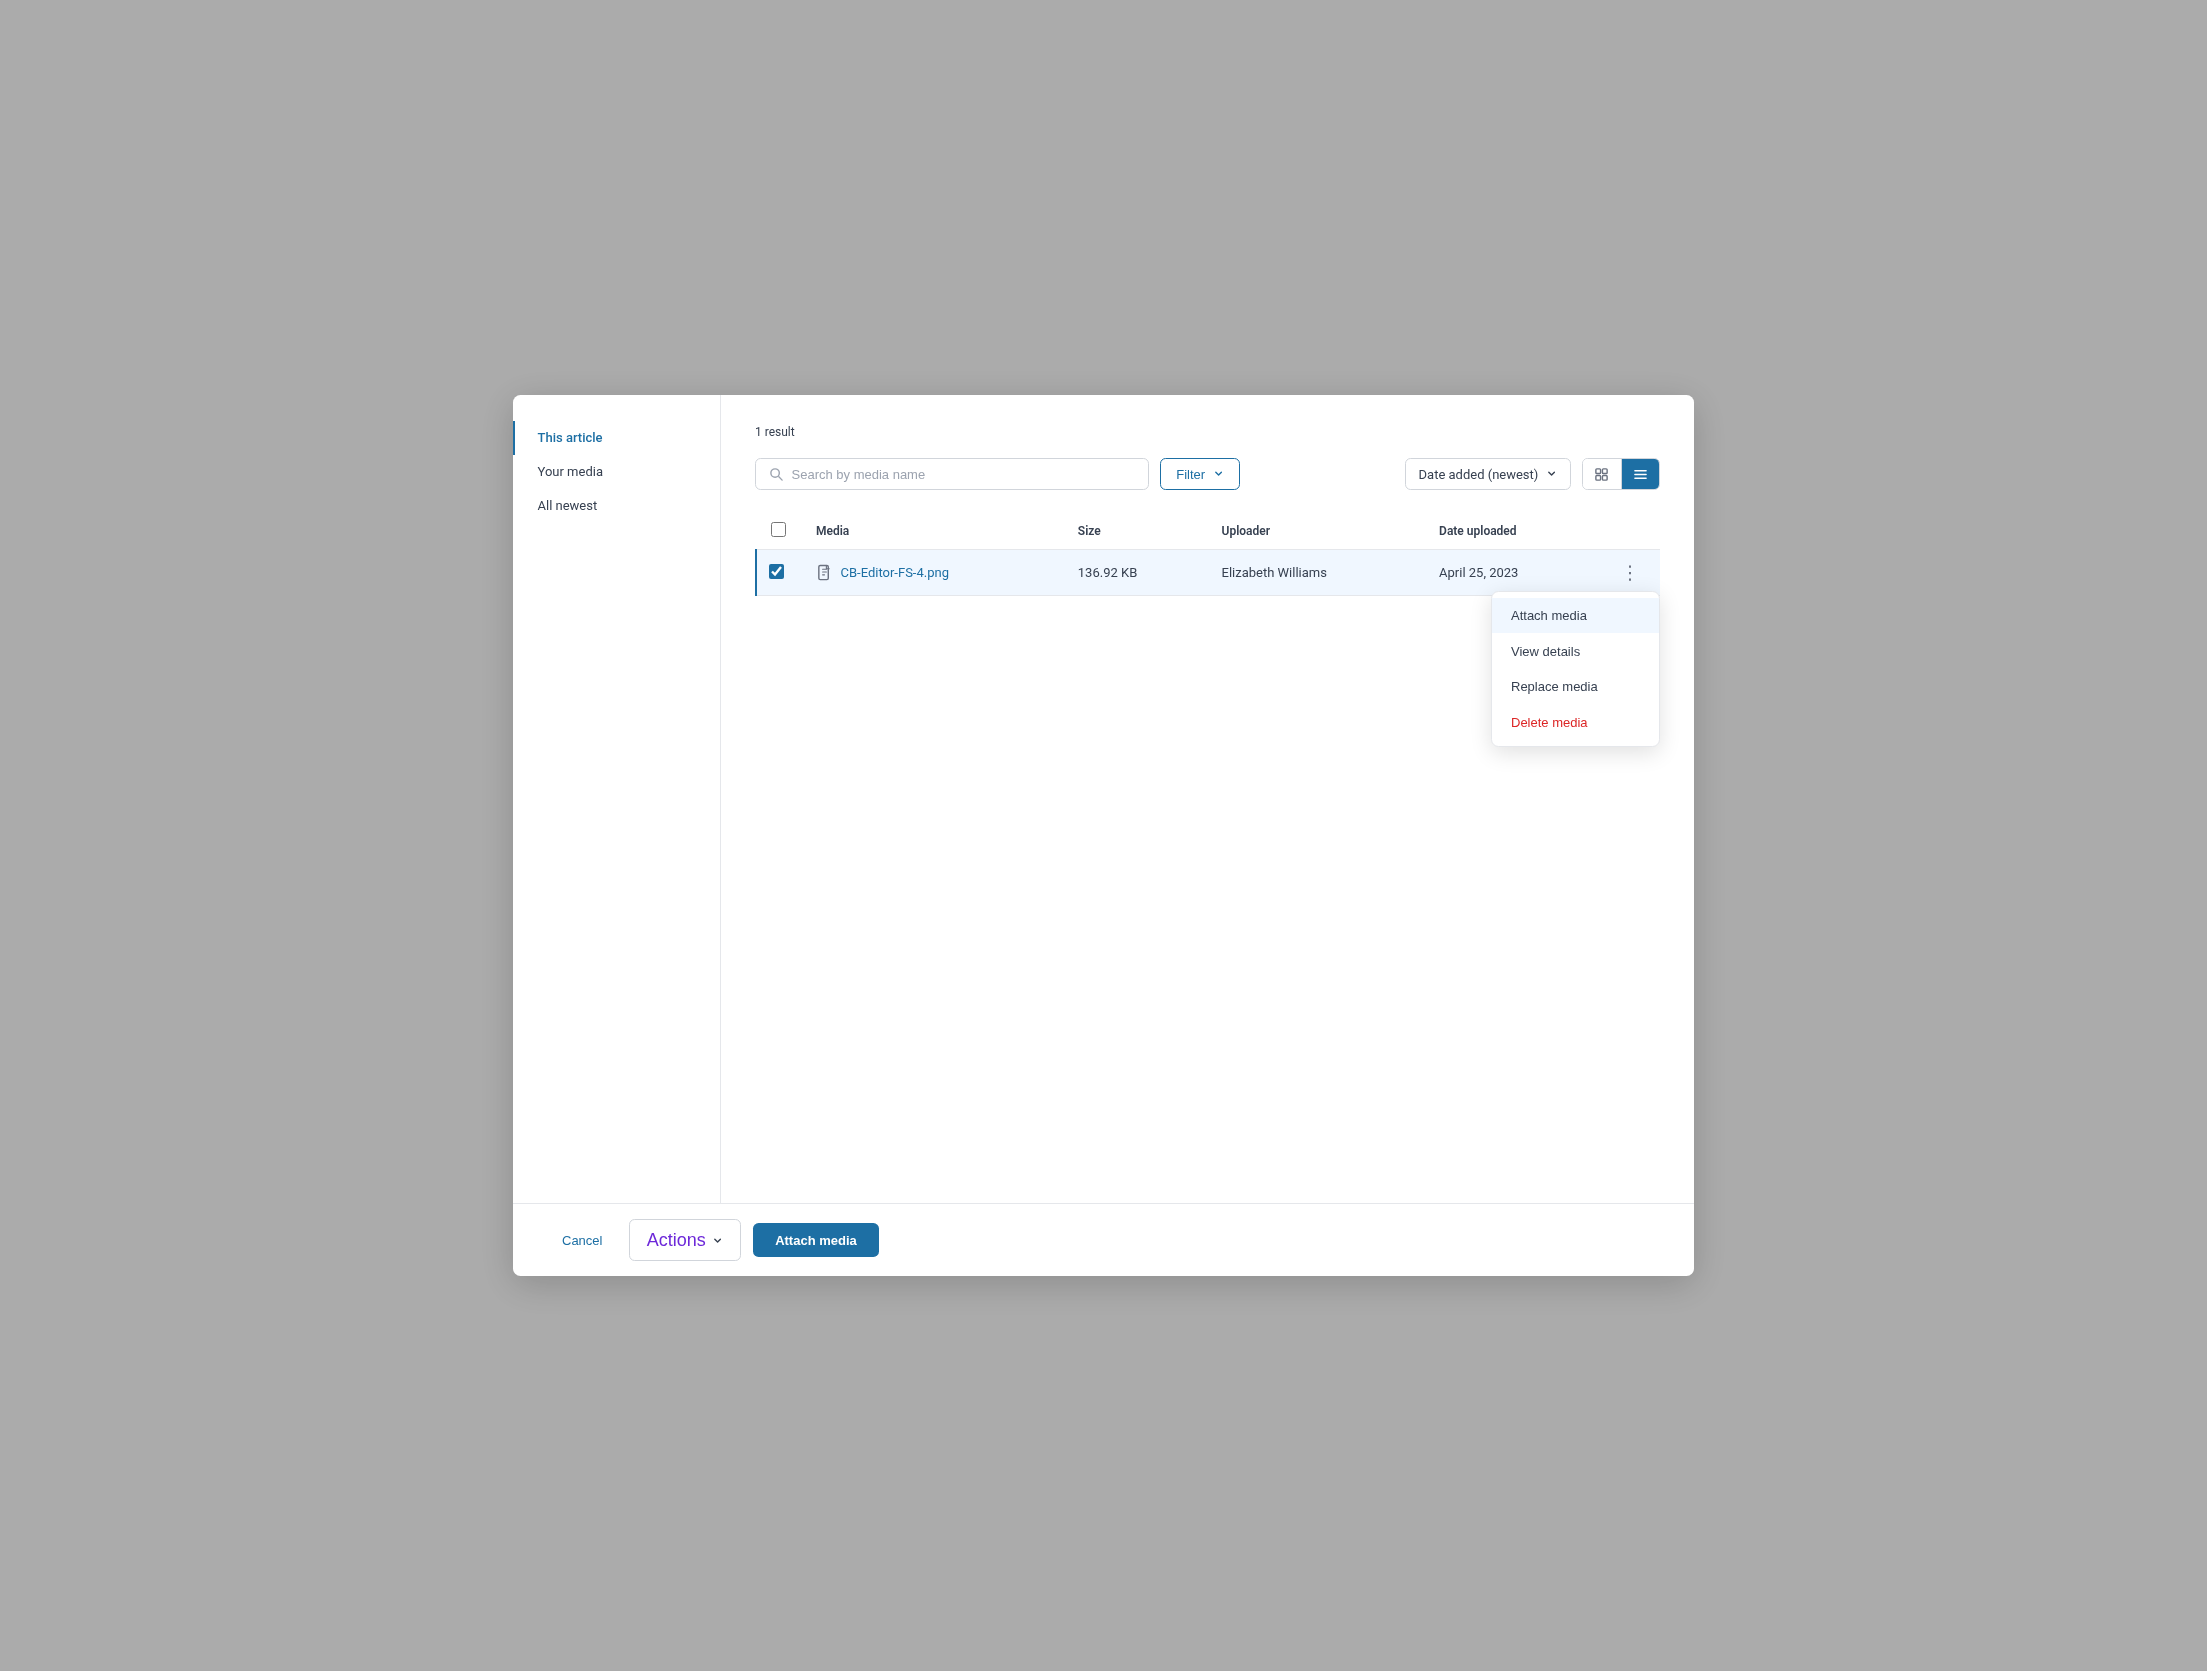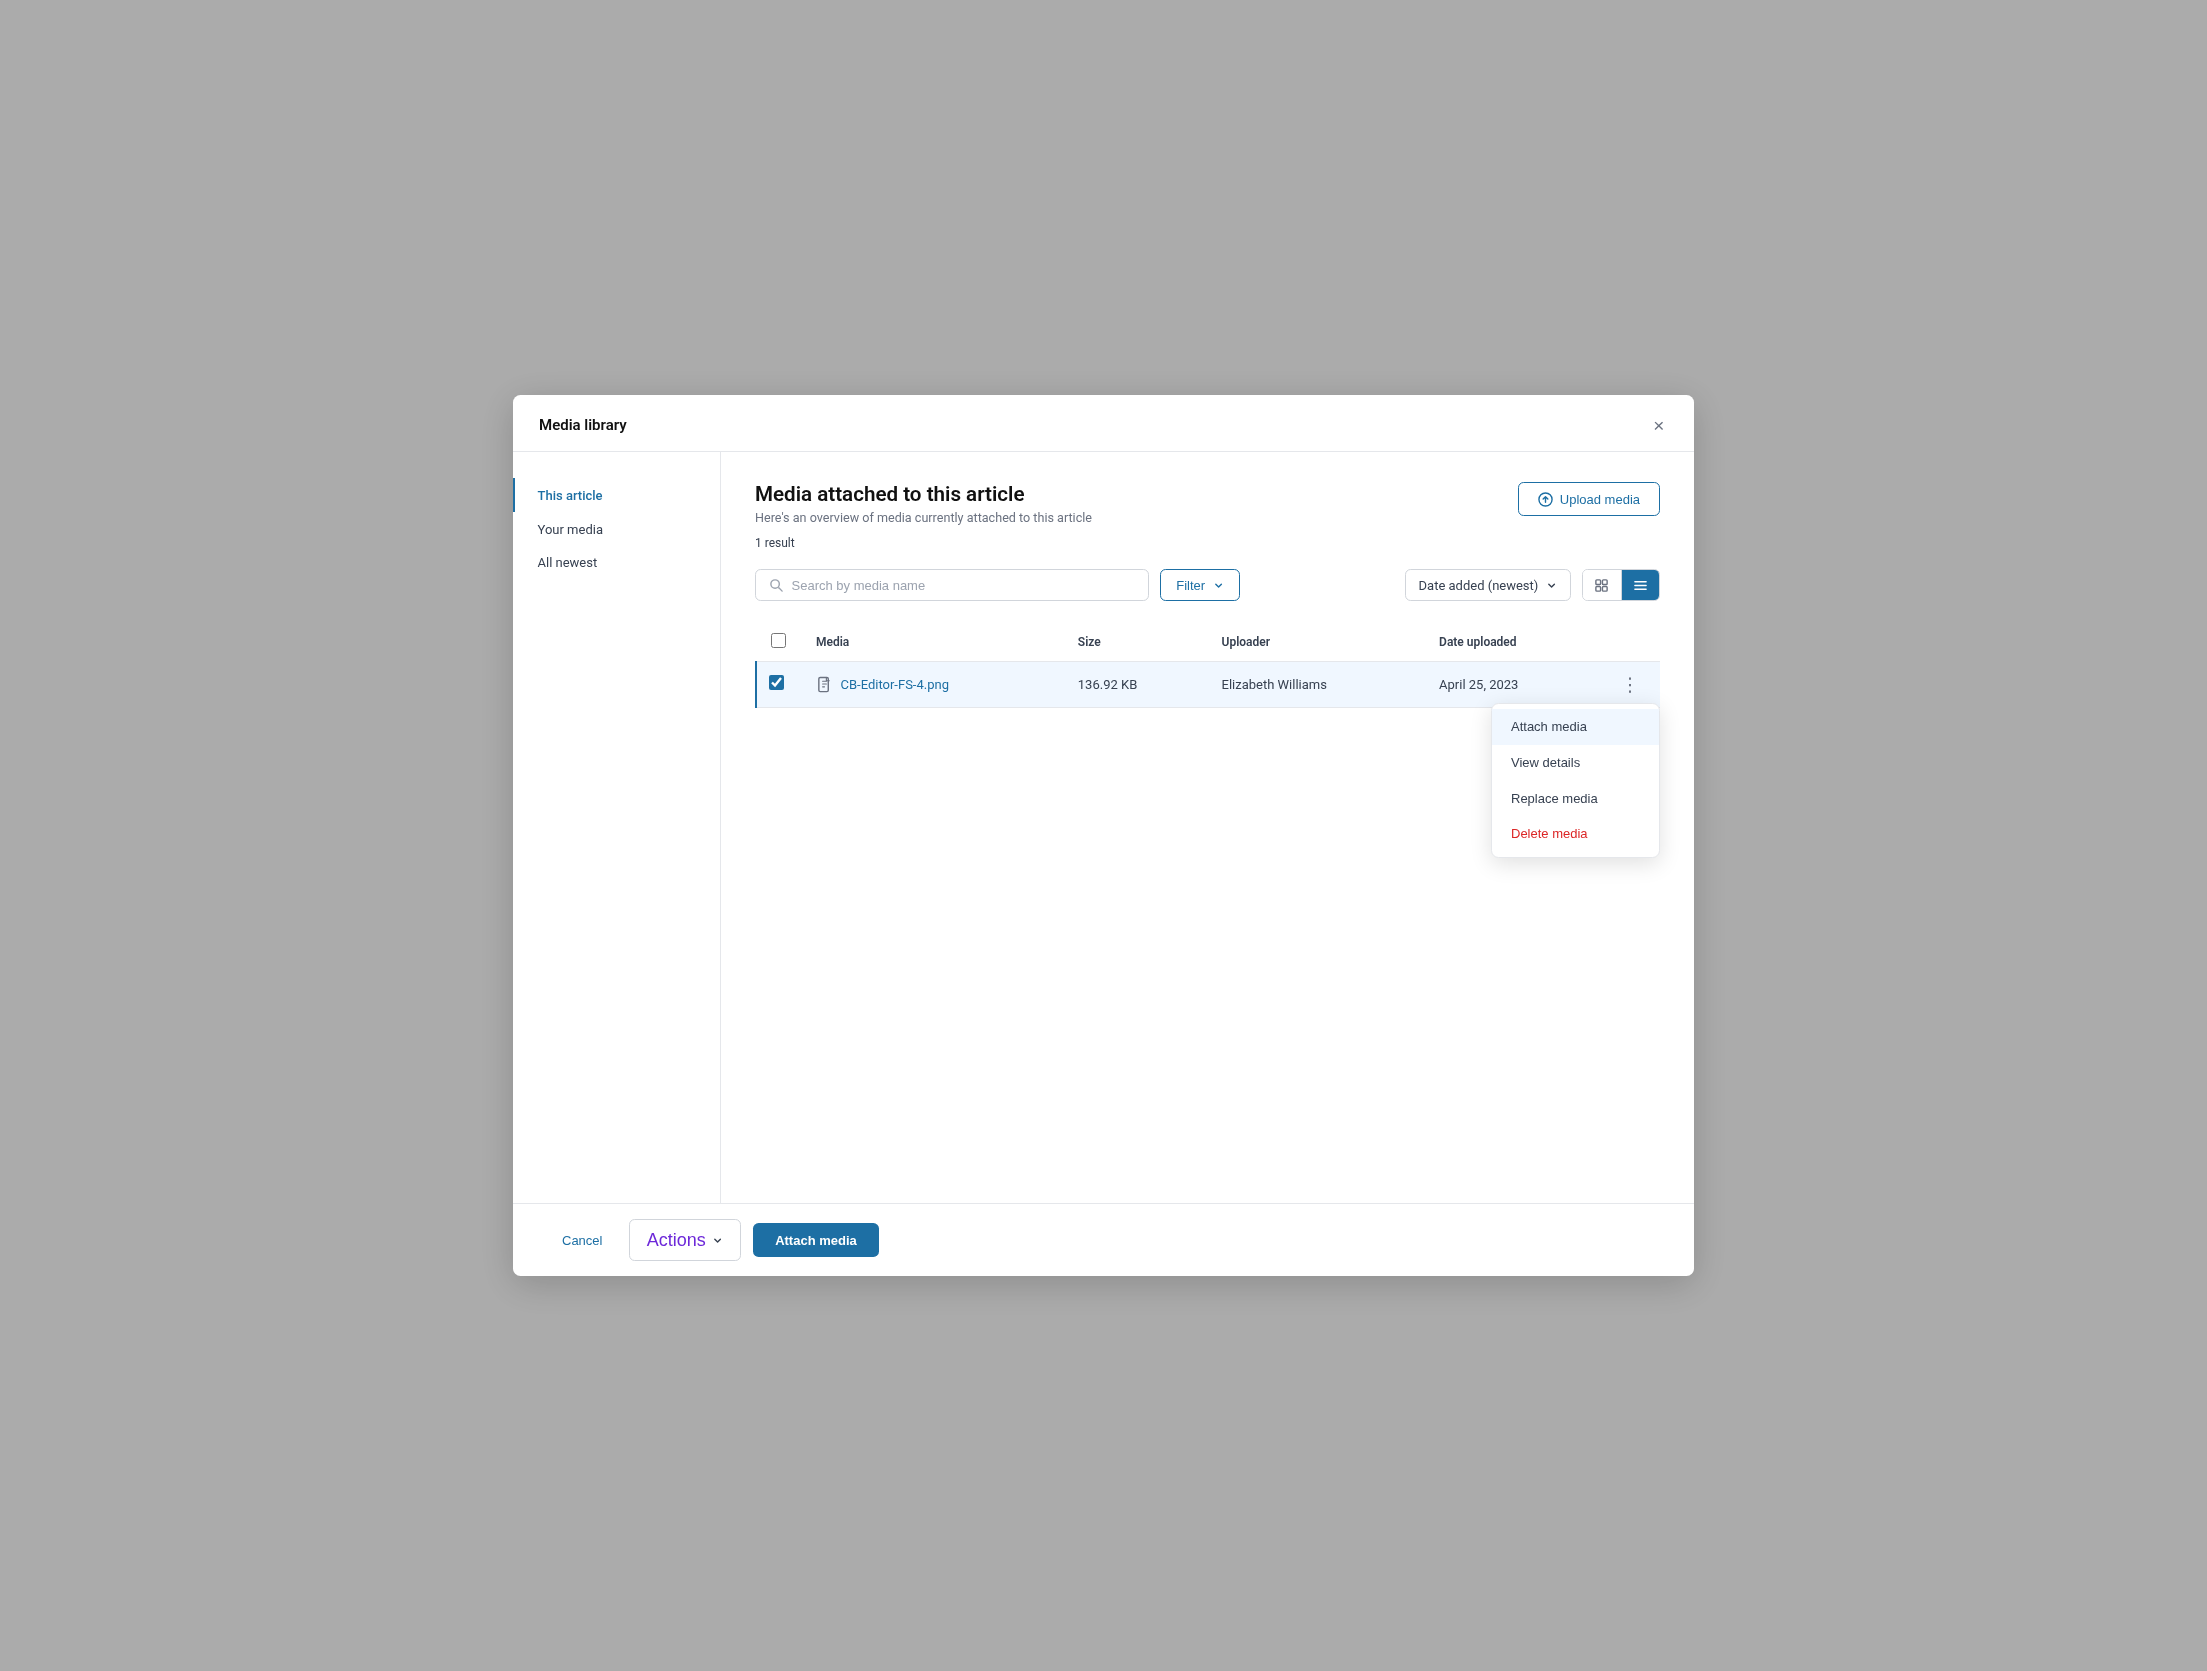--- a/index.html
+++ b/index.html
@@ -322,53 +322,36 @@
       border-left: 2.8px solid #1d6fa4;
       padding-left: 12px;
     }
   </style>
 </head>
 <body>
 
 <div class="modal-overlay">
   <div class="modal">
 
-    <div class="modal-header">
-      <span class="modal-title">Media library</span>
-      <button class="close-btn">×</button>
-    </div>
 
     <div class="modal-body">
 
       <div class="sidebar">
         <div class="sidebar-item active">
           <span>This article</span>
         </div>
         <div class="sidebar-item">
           <span>Your media</span>
         </div>
         <div class="sidebar-item">
           <span>All newest</span>
         </div>
       </div>
 
       <div class="main-content">
-        <div class="main-top">
-          <div>
-            <div class="main-heading">Media attached to this article</div>
-            <div class="main-subheading">Here's an overview of media currently attached to this article</div>
-          </div>
-          <button class="upload-btn">
-            <svg width="15" height="15" viewBox="0 0 16 16" fill="none" xmlns="http://www.w3.org/2000/svg">
-              <circle cx="8" cy="8" r="7" stroke="#1d6fa4" stroke-width="1.5"></circle>
-              <path d="M8 11V5M5.5 7.5L8 5l2.5 2.5" stroke="#1d6fa4" stroke-width="1.5" stroke-linecap="round" stroke-linejoin="round"></path>
-            </svg>
-            <span>Upload media</span>
-          </button>
-        </div>
 
         <div class="result-count">1 result</div>
 
         <div class="toolbar">
           <div class="search-wrap">
             <svg class="search-icon-svg" width="15" height="15" viewBox="0 0 16 16" fill="none">
               <circle cx="6.5" cy="6.5" r="4.5" stroke="#9ca3af" stroke-width="1.5"></circle>
               <path d="M10.5 10.5L14 14" stroke="#9ca3af" stroke-width="1.5" stroke-linecap="round"></path>
             </svg>
             <input type="text" placeholder="Search by media name" style="">

